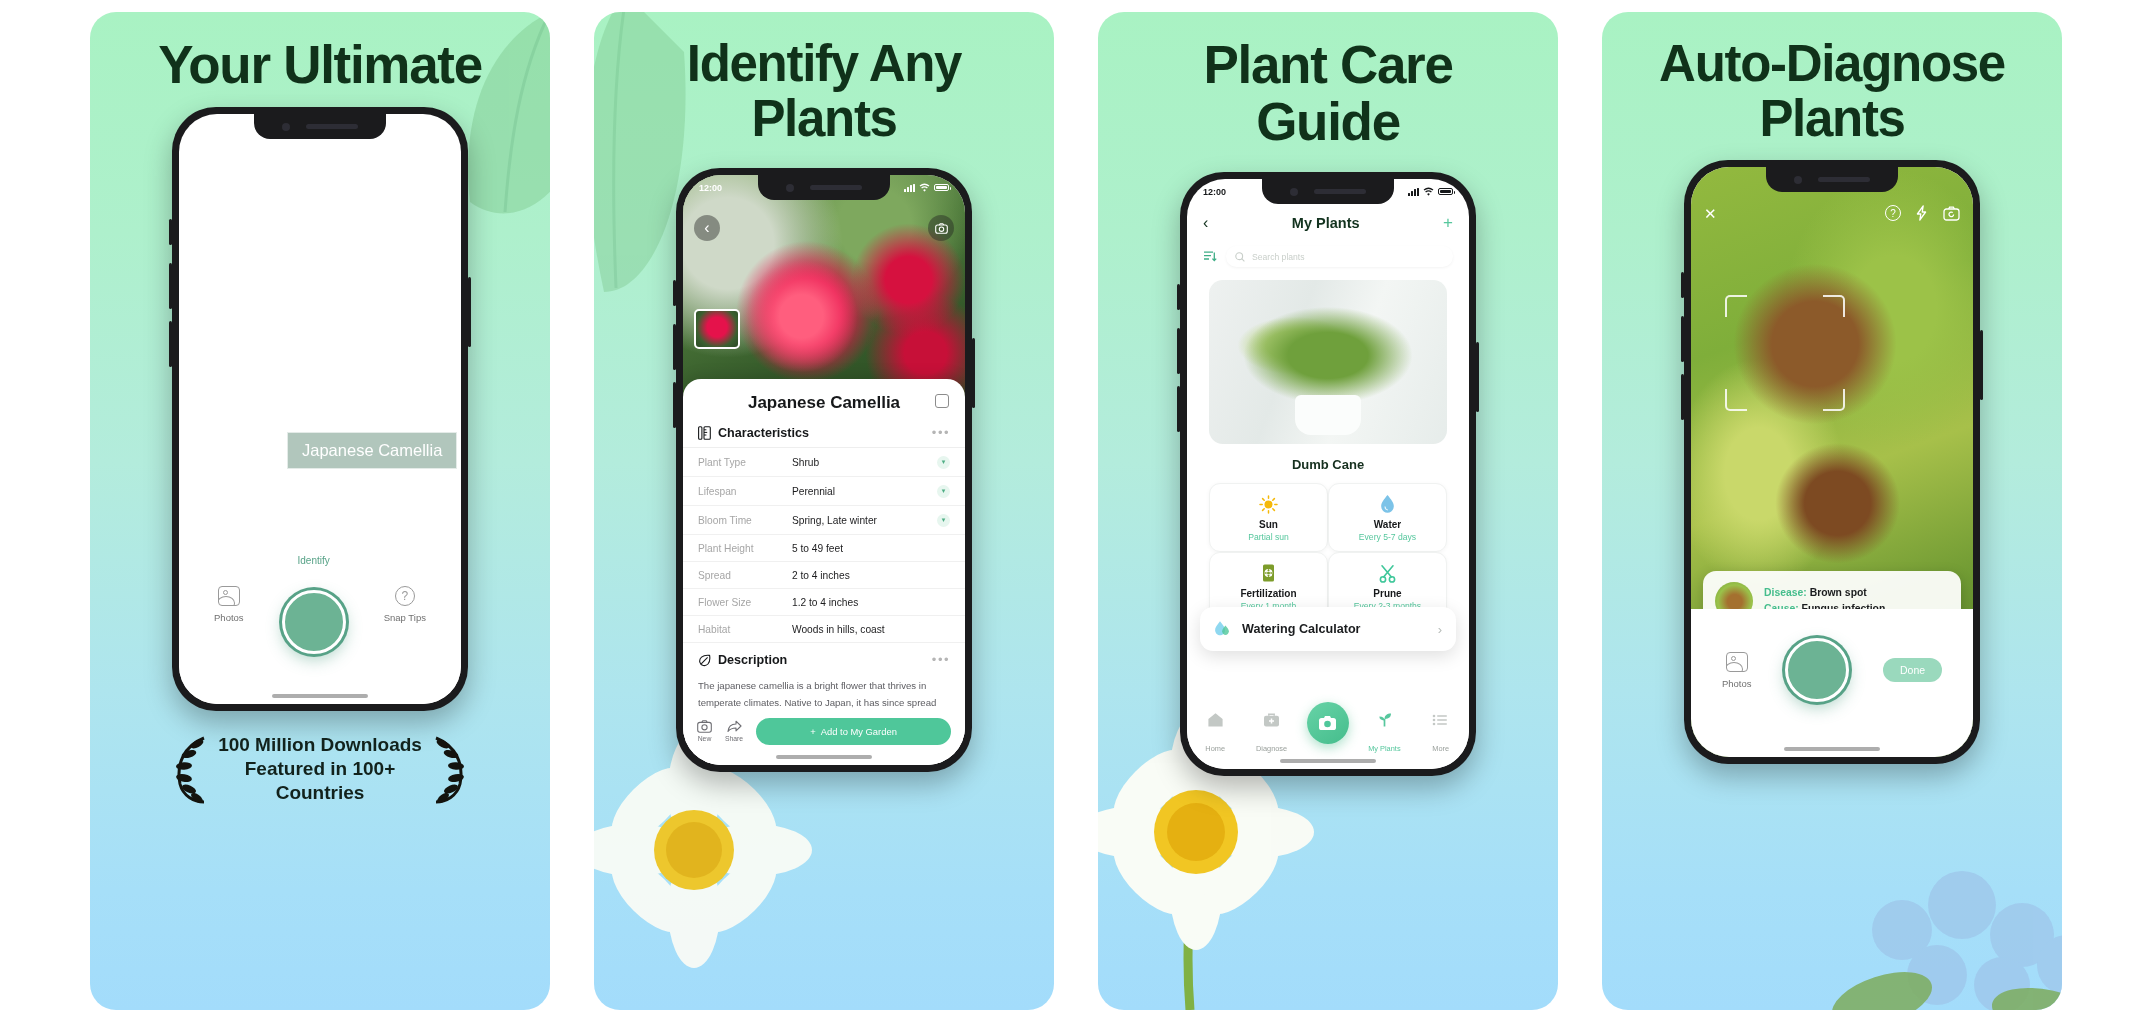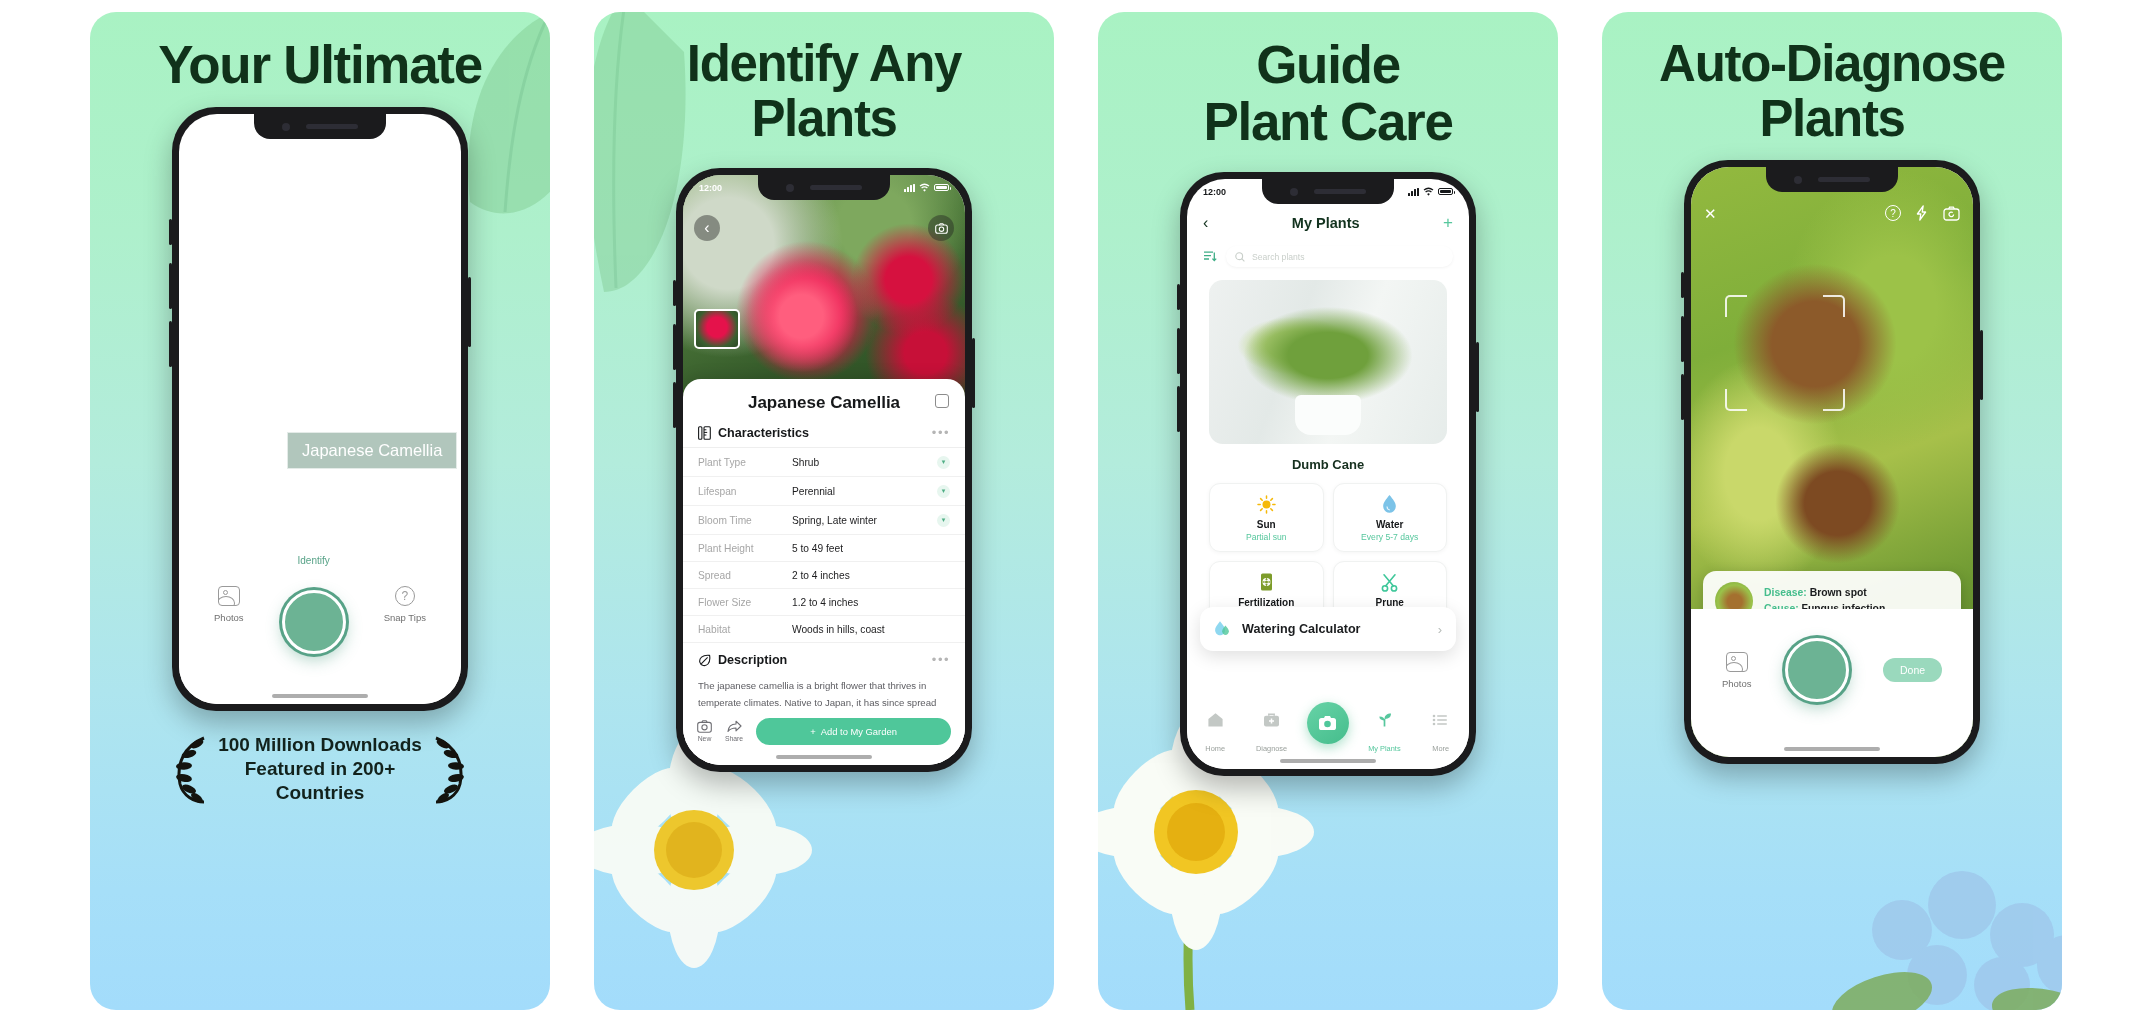--- a/index.html
+++ b/index.html
@@ -177,21 +177,21 @@
     box-shadow:0 1px 3px rgba(0,0,0,.05);}
   .search-box .ph{font-size:8.6px;color:#c9cfca;}
   .plant-card{margin:13px 22px 0;height:164px;border-radius:14px;overflow:hidden;
     background:
       radial-gradient(ellipse 48% 40% at 50% 46%, #6fa03c 0 35%, transparent 74%),
       radial-gradient(ellipse 30% 22% at 36% 40%, #b8d47e 0 40%, transparent 80%),
       linear-gradient(110deg,#eef1f0 0%,#e3e9e7 36%, #f3f6f4 60%, #e6ecea 100%);
     position:relative;}
   .plant-card::after{content:"";position:absolute;left:36%;bottom:6%;width:28%;height:24%;border-radius:6px 6px 16px 16px;background:#fbfdfc;}
   .plant-name{text-align:center;font-size:13px;font-weight:bold;color:#16301f;margin-top:13px;}
-  .care-grid{display:grid;grid-template-columns:1fr 1fr;gap:9px;padding:11px 22px 0;}
+  .care-grid{display:grid;grid-template-columns:1fr 1fr;padding:11px 22px 0;}
   .care-card{background:#fff;border:1px solid #f0f2f1;border-radius:11px;padding:10px 6px 9px;text-align:center;
     box-shadow:0 1px 4px rgba(0,0,0,.045);}
   .care-card .ic{height:20px;display:flex;align-items:center;justify-content:center;margin-bottom:5px;}
   .care-card .n{font-size:10px;font-weight:bold;color:#16181a;}
   .care-card .s{font-size:8.6px;color:#56c79d;margin-top:2px;}
   .calc-bar{position:absolute;left:13px;right:13px;bottom:118px;height:44px;border-radius:13px;background:#fff;z-index:45;
     display:flex;align-items:center;gap:11px;padding:0 14px;box-shadow:0 5px 18px rgba(0,0,0,.13);}
   .calc-bar .t{font-size:12.6px;font-weight:bold;color:#1b1d1f;flex:1;}
   .tabbar{position:absolute;left:0;right:0;bottom:0;height:66px;background:#fff;z-index:40;
     display:flex;align-items:flex-start;justify-content:space-around;padding-top:9px;}
@@ -286,21 +286,21 @@
           <ellipse cx="23" cy="10" rx="7" ry="3.4" transform="rotate(-28 23 10)"></ellipse>
           <ellipse cx="15" cy="20" rx="7.5" ry="3.6" transform="rotate(-16 15 20)"></ellipse>
           <ellipse cx="10" cy="32" rx="8" ry="3.8" transform="rotate(-4 10 32)"></ellipse>
           <ellipse cx="10" cy="44" rx="8" ry="3.8" transform="rotate(10 10 44)"></ellipse>
           <ellipse cx="15" cy="55" rx="7.5" ry="3.6" transform="rotate(24 15 55)"></ellipse>
           <ellipse cx="23" cy="64" rx="7" ry="3.4" transform="rotate(38 23 64)"></ellipse>
         </g>
       </svg>
       <div class="txt">
         <div>100 Million Downloads</div>
-        <div>Featured in 200+</div>
+        <div>Featured in 100+</div>
         <div>Countries</div>
       </div>
       <svg class="laurel" viewBox="0 0 34 70" style="transform:scaleX(-1)">
         <path d="M30 4 C10 12 2 30 6 50 C9 62 20 68 30 68" stroke="#14140f" stroke-width="3" fill="none"></path>
         <g fill="#14140f">
           <ellipse cx="23" cy="10" rx="7" ry="3.4" transform="rotate(-28 23 10)"></ellipse>
           <ellipse cx="15" cy="20" rx="7.5" ry="3.6" transform="rotate(-16 15 20)"></ellipse>
           <ellipse cx="10" cy="32" rx="8" ry="3.8" transform="rotate(-4 10 32)"></ellipse>
           <ellipse cx="10" cy="44" rx="8" ry="3.8" transform="rotate(10 10 44)"></ellipse>
           <ellipse cx="15" cy="55" rx="7.5" ry="3.6" transform="rotate(24 15 55)"></ellipse>
@@ -475,22 +475,22 @@
         <ellipse cx="83" cy="77" rx="48" ry="22" transform="rotate(-45 83 77)"></ellipse>
         <ellipse cx="173" cy="77" rx="48" ry="22" transform="rotate(45 173 77)"></ellipse>
         <ellipse cx="83" cy="167" rx="48" ry="22" transform="rotate(45 83 167)"></ellipse>
         <ellipse cx="173" cy="167" rx="48" ry="22" transform="rotate(-45 173 167)"></ellipse>
       </g>
       <circle cx="128" cy="122" r="42" fill="#f5c518"></circle>
       <circle cx="128" cy="122" r="29" fill="#e8ad05"></circle>
     </svg>
 
     <div class="headline">
+      <div>Plant Care</div>
       <div>Guide</div>
-      <div>Plant Care</div>
     </div>
 
     <div class="phone-wrap" style="margin-top:22px">
       <div class="phone">
         <div class="side-btn sb-l1"></div>
           <div class="side-btn sb-l2"></div>
         <div class="side-btn sb-l3"></div>
           <div class="side-btn sb-r1"></div>
         <div class="screen p3-screen">
           <div class="notch">

